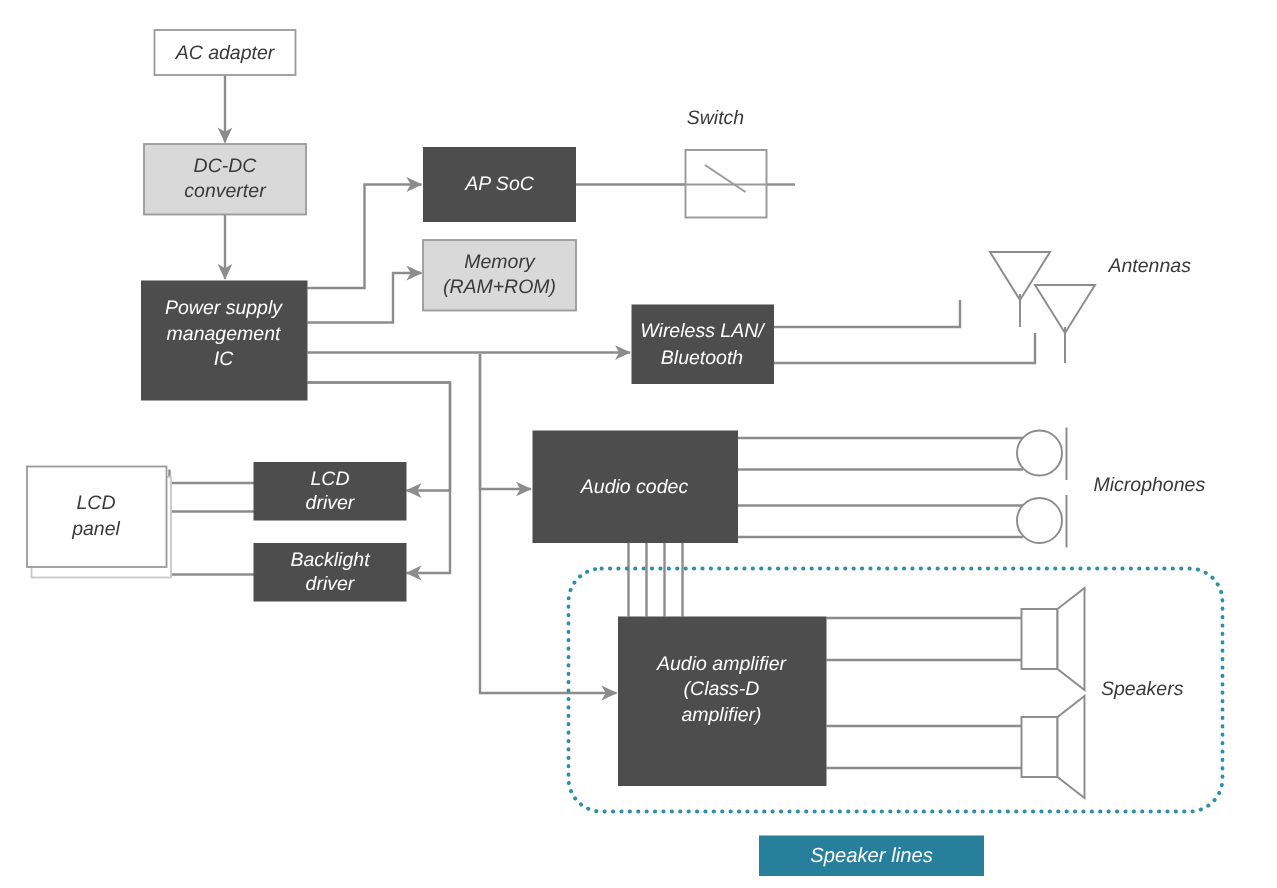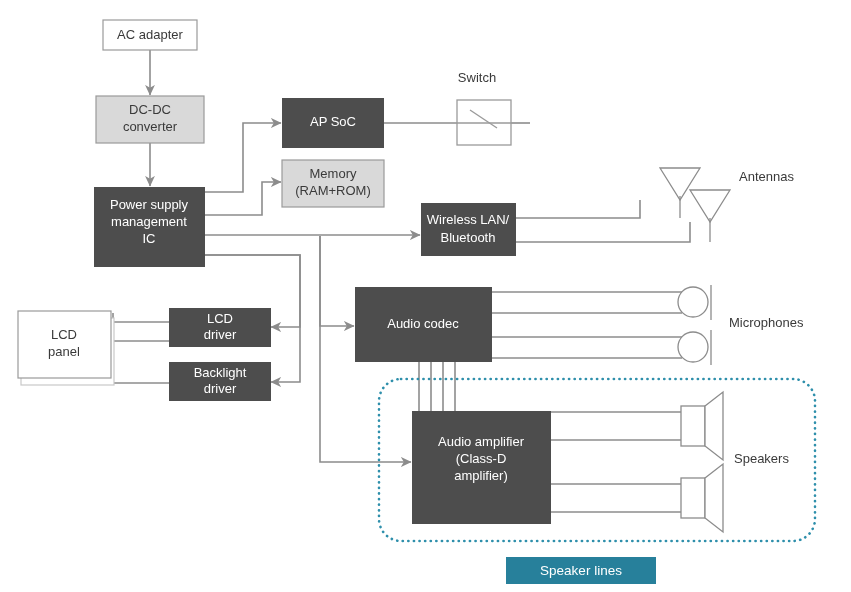--- a/index.html
+++ b/index.html
@@ -13,20 +13,21 @@
     height: 592px;
     position: relative;
     font-family: "Liberation Sans", sans-serif;
     overflow: hidden;
   }
   #diagram-root {
     position: absolute;
     left: 0; top: 0;
     width: 686px;
     height: 592px;
+    font-style: italic;
   }
   svg.canvas {
     position: absolute;
     left: 0; top: 0;
     width: 851px;
     height: 592px;
   }
   .box-label {
     font-family: "Liberation Sans", sans-serif;
     font-size: 13px;

